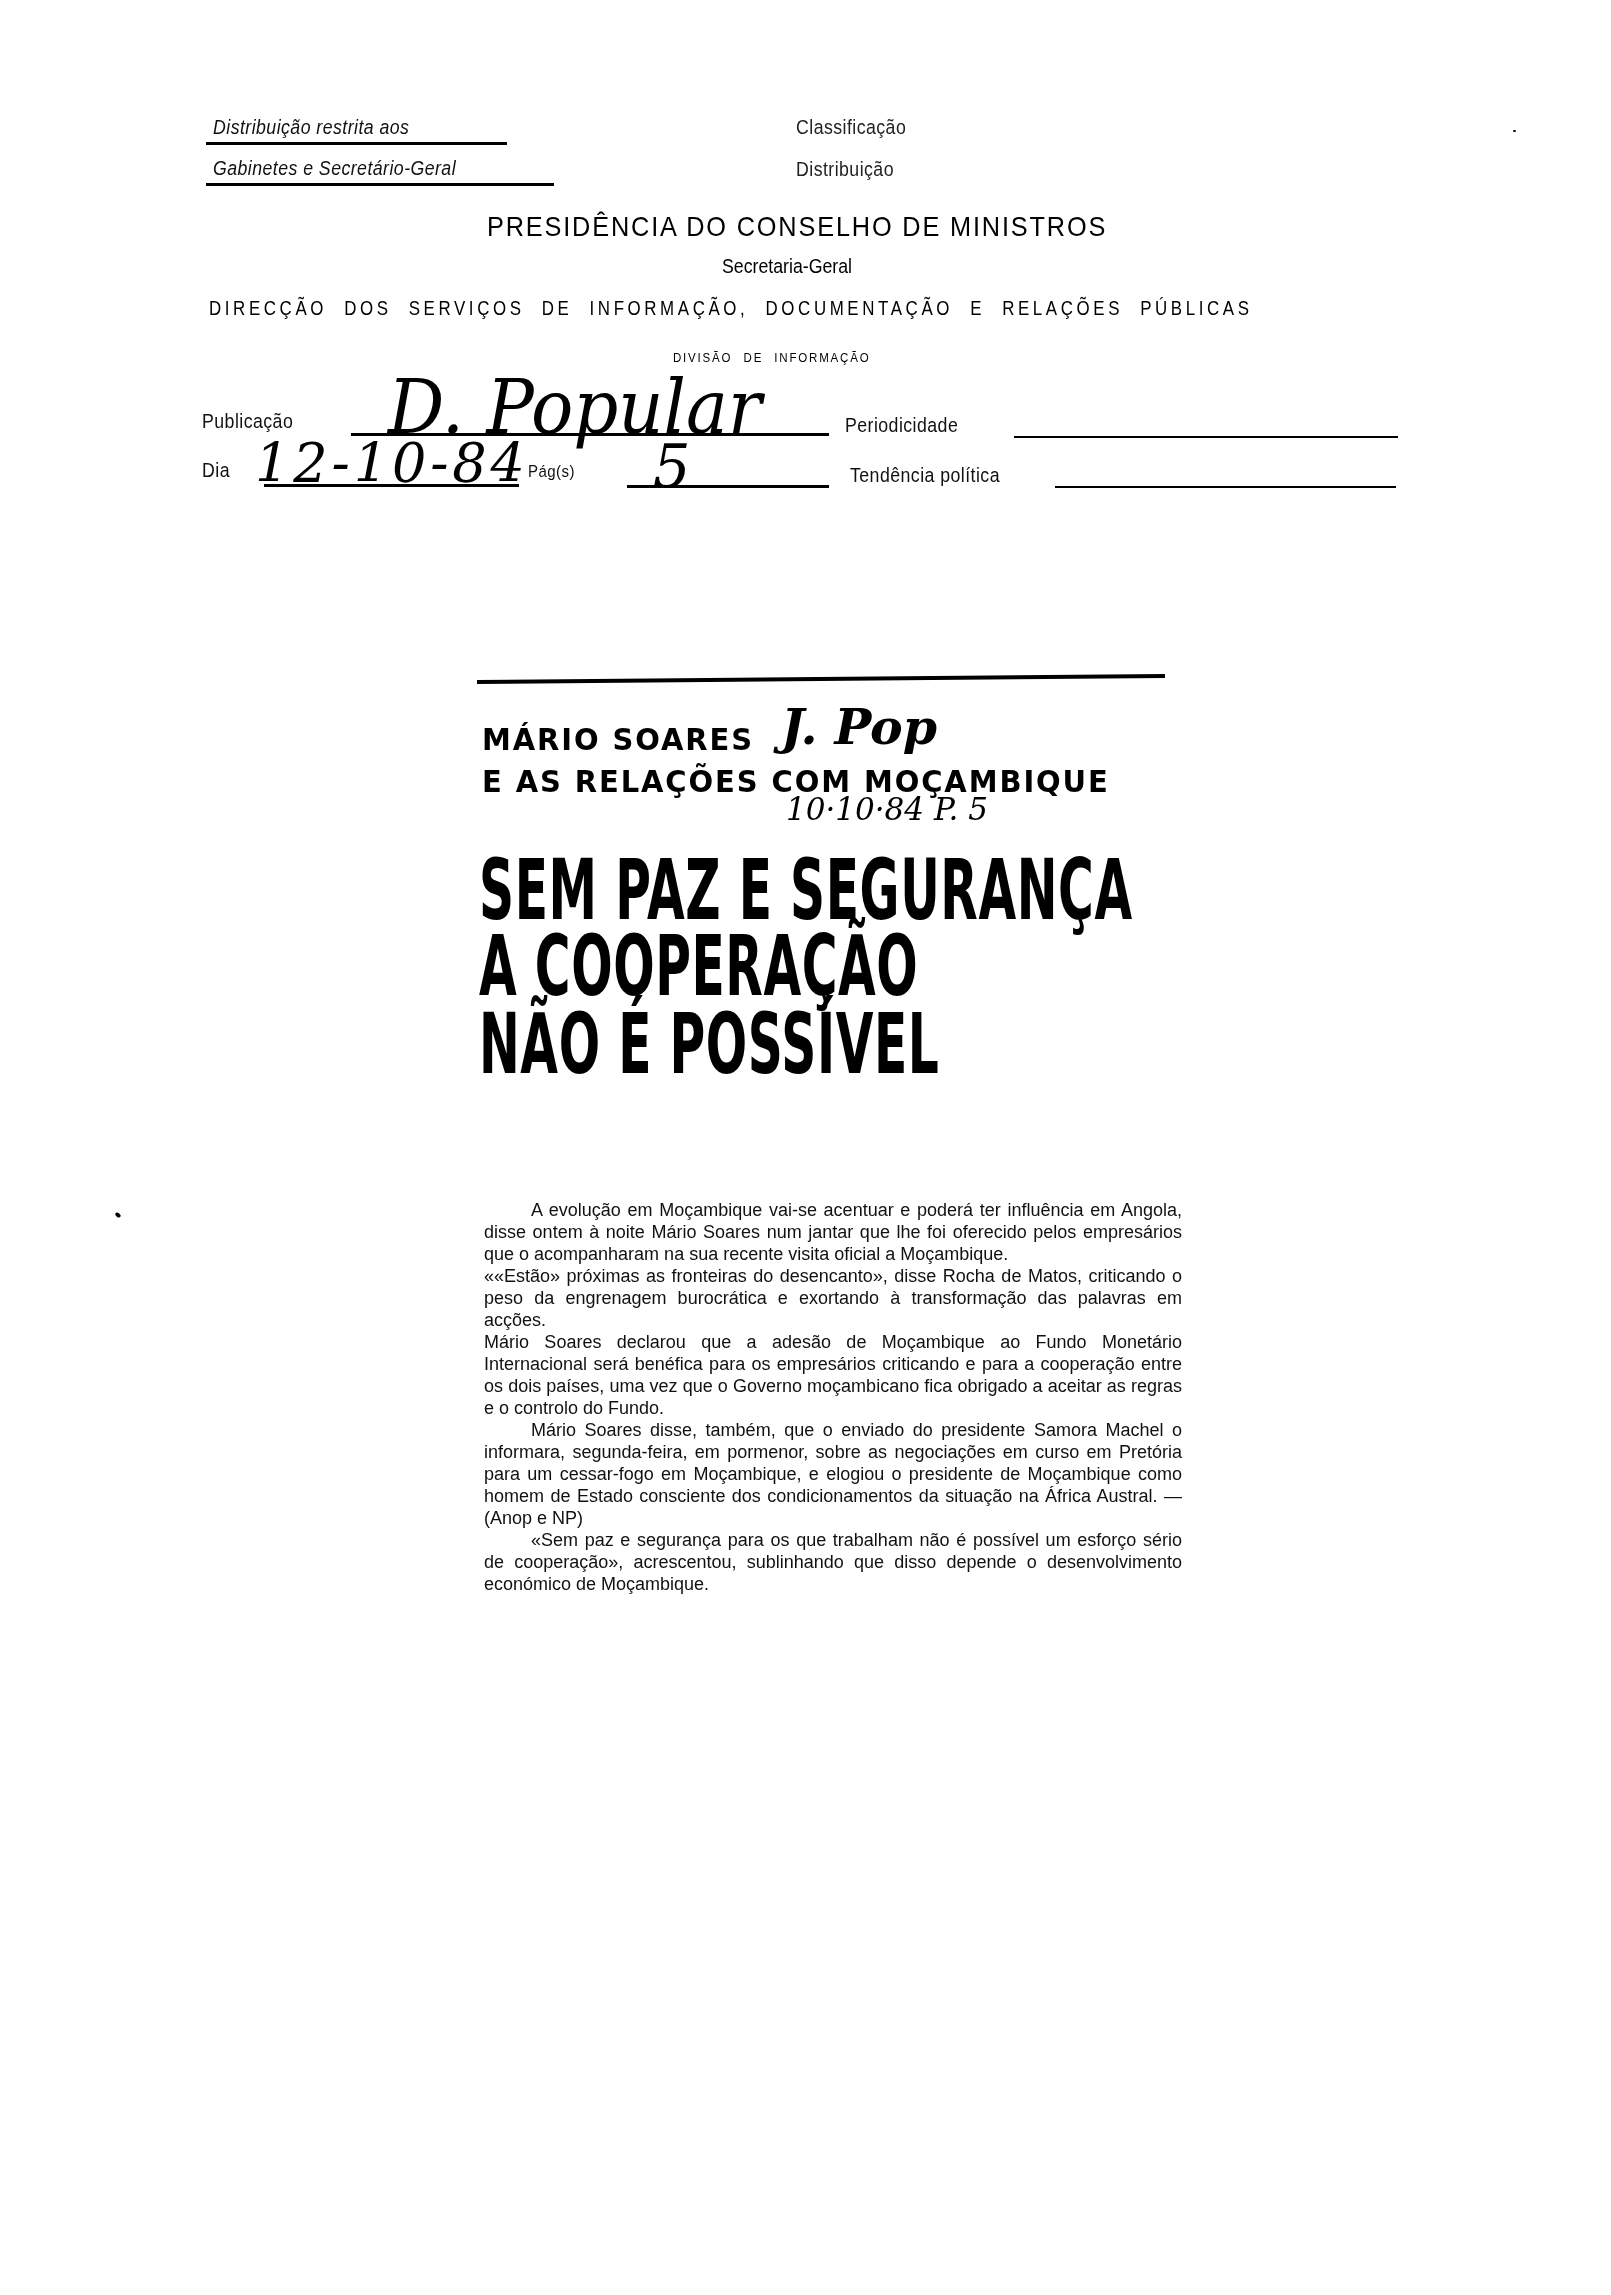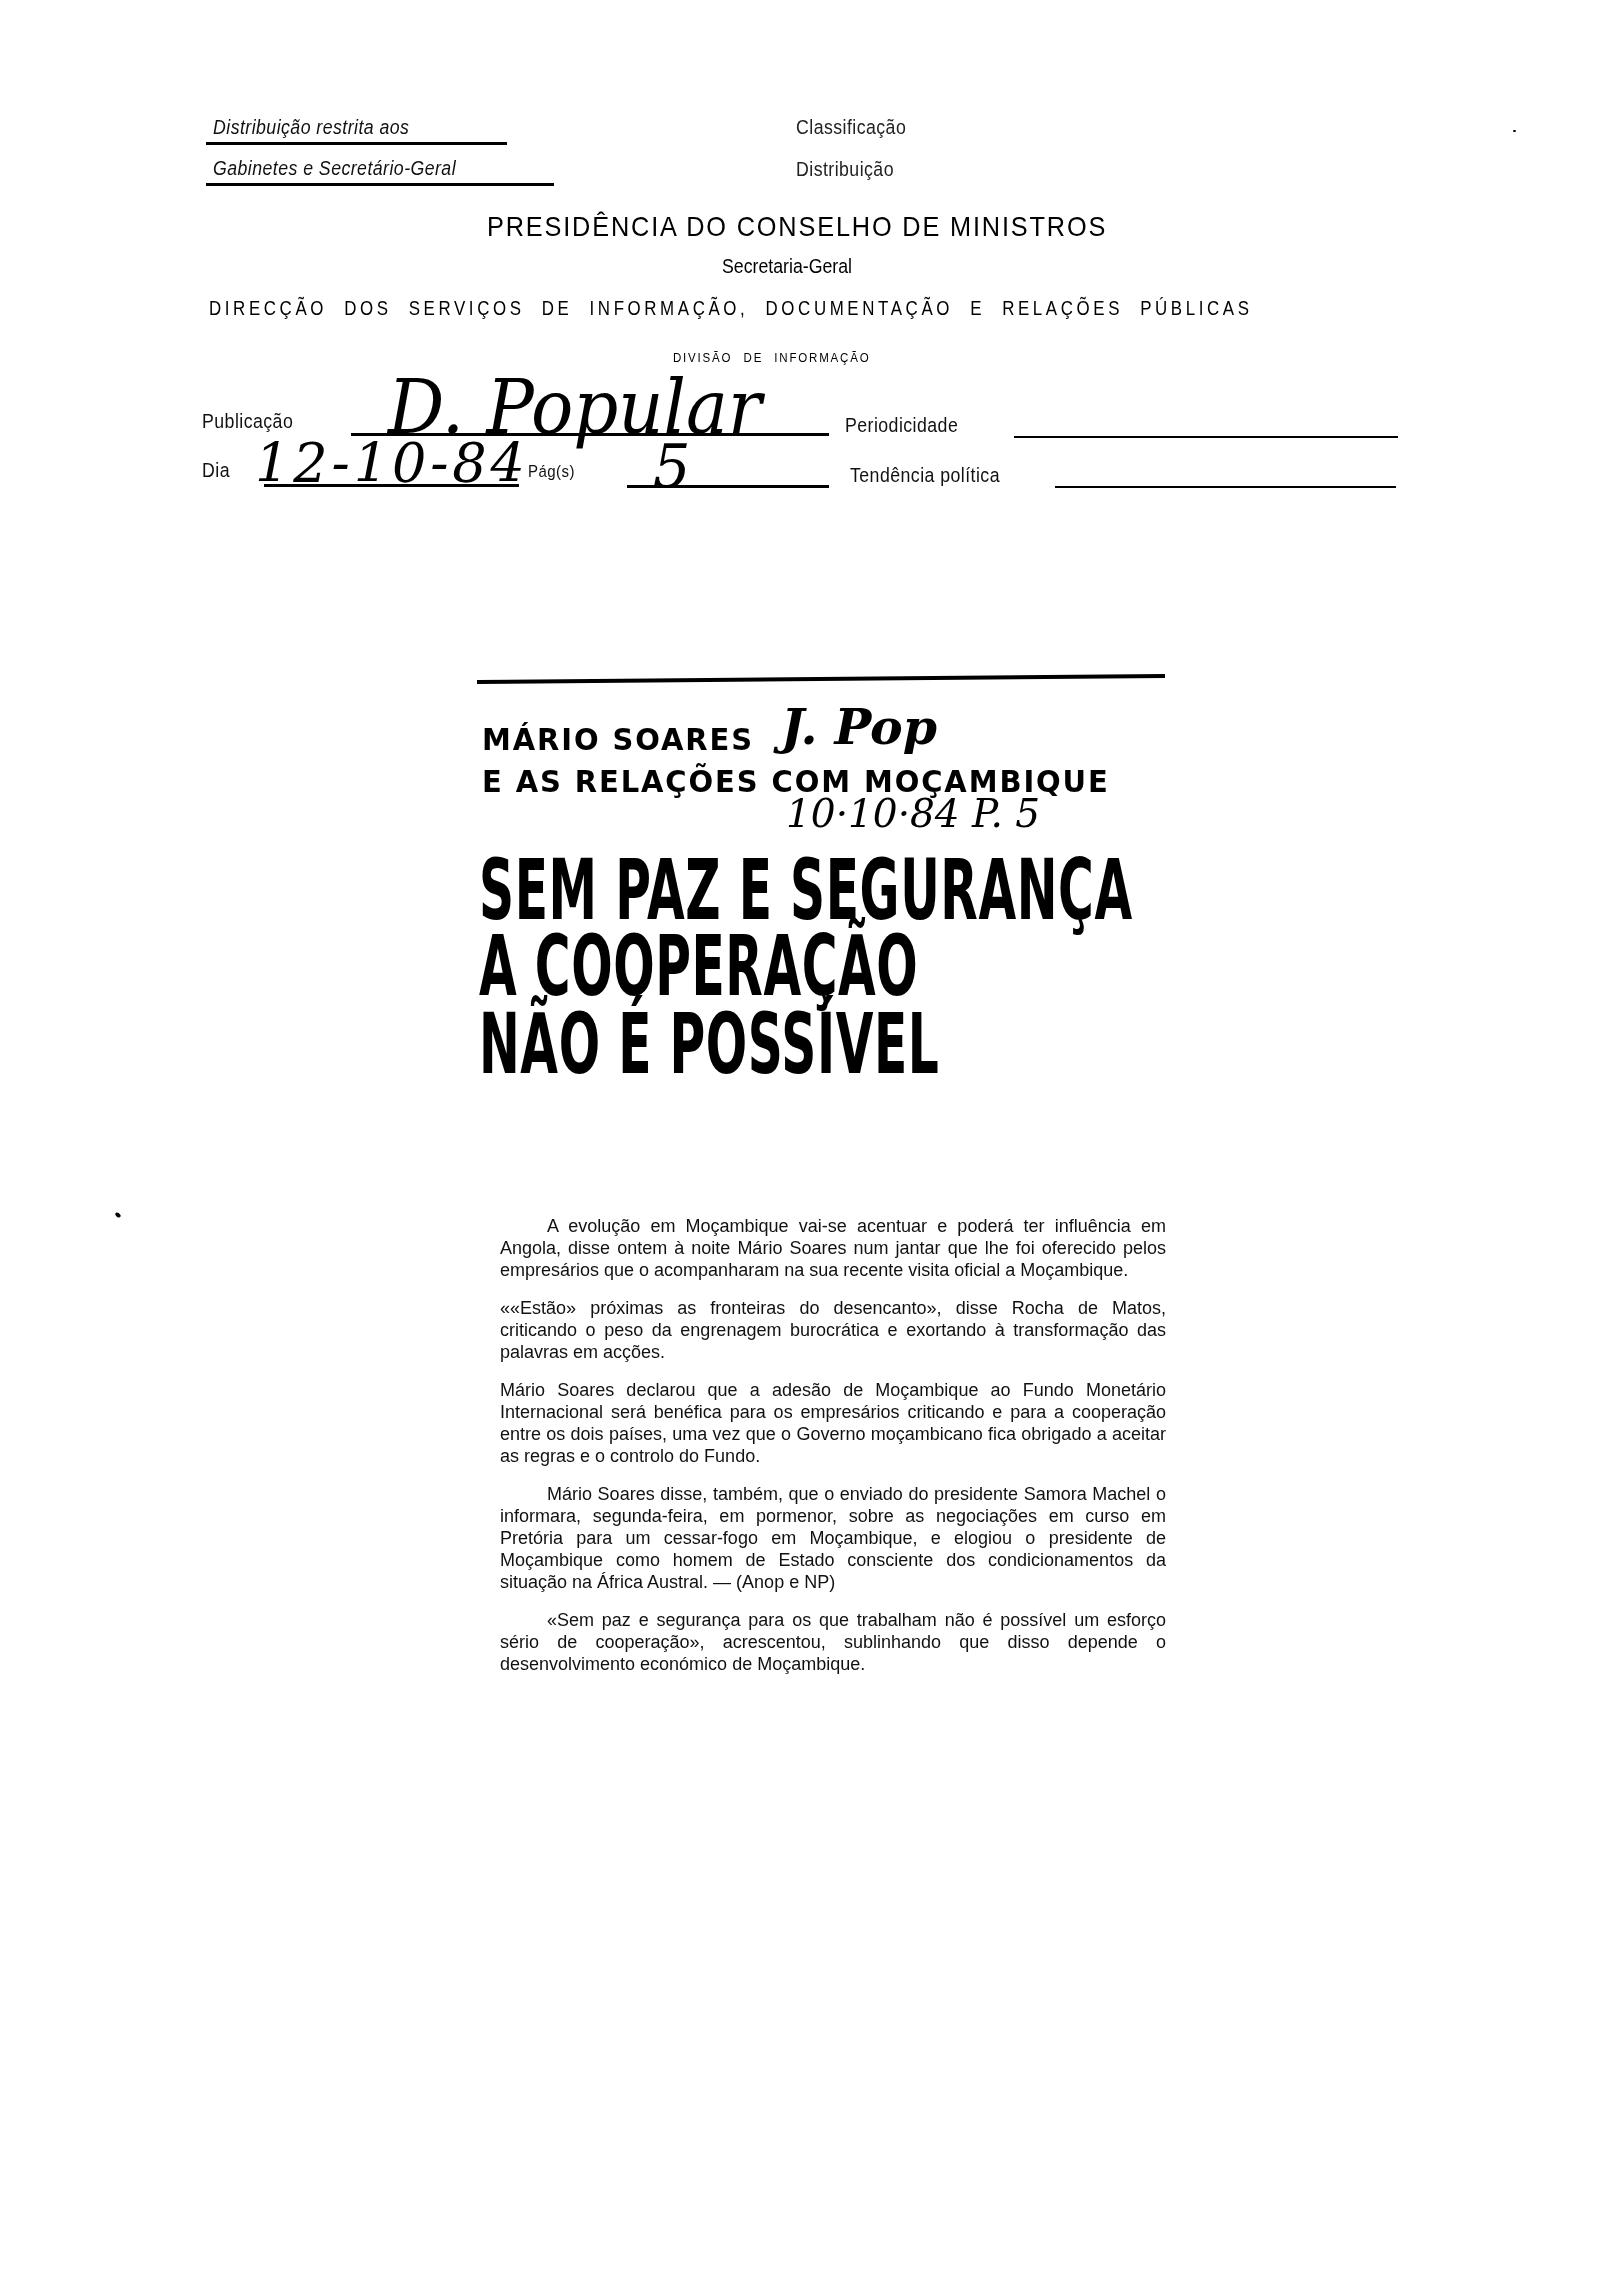--- a/index.html
+++ b/index.html
@@ -10,21 +10,21 @@
   .italic-label { font-style: italic; }
   .rule { position: absolute; background: #000; }
   .title-main { font-family: "Liberation Sans", sans-serif; font-size: 27.5px; font-weight: normal; letter-spacing: 2px; white-space: nowrap; transform: scaleX(0.92); transform-origin: left top; }
   .title-sub { font-size: 19.7px; white-space: nowrap; }
   .dir-line { font-size: 20.6px; letter-spacing: 4.4px; white-space: nowrap; word-spacing: 10.8px; }
   .div-line { font-size: 12.8px; letter-spacing: 2px; white-space: nowrap; word-spacing: 6.9px; }
   .hand { font-family: "DejaVu Serif", serif; font-style: italic; color: #000; white-space: nowrap; }
   .kicker { font-family: "DejaVu Sans", sans-serif; font-weight: bold; font-size: 30.5px; letter-spacing: 2px; white-space: nowrap; transform: scaleX(0.95); transform-origin: left top; }
   .headline { font-family: "DejaVu Sans", sans-serif; font-weight: bold; font-size: 84px; line-height: 1; white-space: nowrap; transform: scaleX(0.58); transform-origin: left top; letter-spacing: 1px; }
   .body-text { font-family: "Liberation Sans", sans-serif; font-size: 18px; line-height: 22px; color: #111; text-align: justify; text-align-last: left; width: 698px; }
-  .body-text p { margin: 16px; text-indent: 0; }
+  .body-text p { margin: 0; text-indent: 0; }
   .body-text p.indent { text-indent: 47px; }
   .speck { position: absolute; background: #000; border-radius: 50%; }
 </style>
 </head>
 <body>
 
 <div class="abs form-label italic-label" style="left:213px; top:116px;">Distribuição restrita aos</div>
 <div class="rule" style="left:206px; top:142px; width:301px; height:2.9px;"></div>
 <div class="abs form-label italic-label" style="left:213px; top:157px;">Gabinetes e Secretário-Geral</div>
 <div class="rule" style="left:206px; top:183px; width:348px; height:2.9px;"></div>
@@ -56,21 +56,21 @@
 <div class="abs form-label" style="left:850px; top:464px;">Tendência política</div>
 <div class="rule" style="left:1055px; top:486px; width:341px; height:2px;"></div>
 <div class="abs" style="left:1055px; top:462px; width:341px; height:24.6px;"></div>
 
 <div class="rule" style="left:477px; top:680px; width:688px; height:4.4px; transform:rotate(-0.5deg); transform-origin:left center;"></div>
 
 <div class="abs kicker" style="left:482px; top:722px;">MÁRIO SOARES</div>
 <div class="abs kicker" style="left:482px; top:764px;">E AS RELAÇÕES COM MOÇAMBIQUE</div>
 
 <div class="abs hand" style="left:781px; top:698px; font-size:49px;font-weight:bold;">J. Pop</div>
-<div class="abs hand" style="left:786px; top:791px; font-size:39px;">10·10·84 P. 5</div>
+<div class="abs hand" style="left:786px; top:791px; font-size:31px;">10·10·84 P. 5</div>
 
 <div class="abs headline" style="left:479px; top:848px;">SEM PAZ E SEGURANÇA</div>
 <div class="abs headline" style="left:479px; top:924px;">A COOPERAÇÃO</div>
 <div class="abs headline" style="left:479px; top:1002px;">NÃO É POSSÍVEL</div>
 
 <div class="abs body-text" style="left:484px; top:1199px;">
   <p class="indent">A evolução em Moçambique vai-se acentuar e poderá ter influência em Angola, disse ontem à noite Mário Soares num jantar que lhe foi oferecido pelos empresários que o acompanharam na sua recente visita oficial a Moçambique.</p>
   <p>««Estão» próximas as fronteiras do desencanto», disse Rocha de Matos, criticando o peso da engrenagem burocrática e exortando à transformação das palavras em acções.</p>
   <p>Mário Soares declarou que a adesão de Moçambique ao Fundo Monetário Internacional será benéfica para os empresários criticando e para a cooperação entre os dois países, uma vez que o Governo moçambicano fica obrigado a aceitar as regras e o controlo do Fundo.</p>
   <p class="indent">Mário Soares disse, também, que o enviado do presidente Samora Machel o informara, segunda-feira, em pormenor, sobre as negociações em curso em Pretória para um cessar-fogo em Moçambique, e elogiou o presidente de Moçambique como homem de Estado consciente dos condicionamentos da situação na África Austral. — (Anop e NP)</p>

